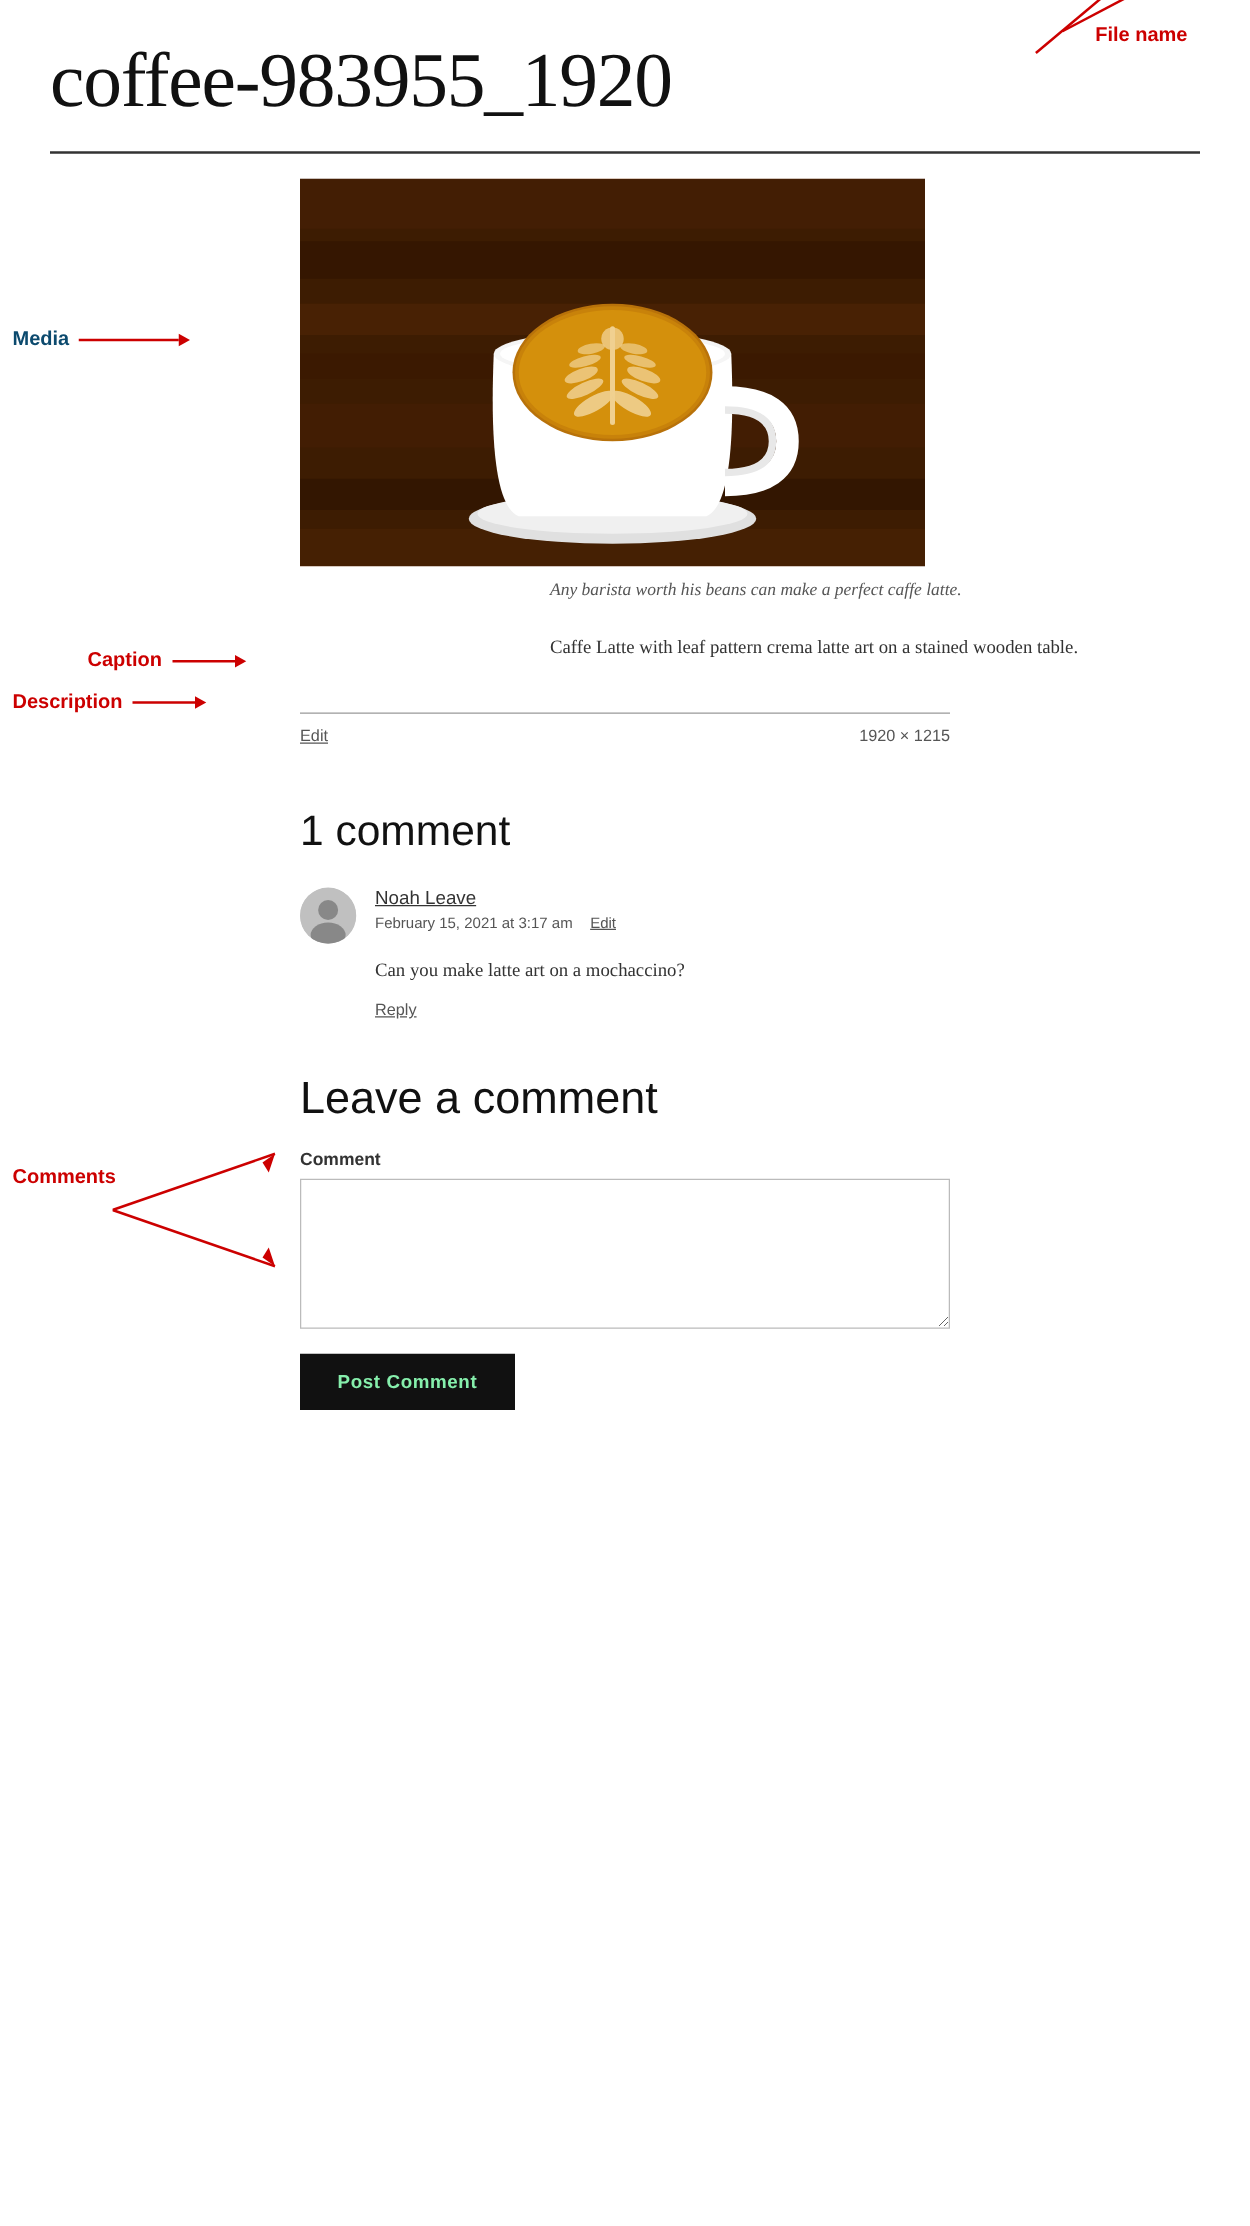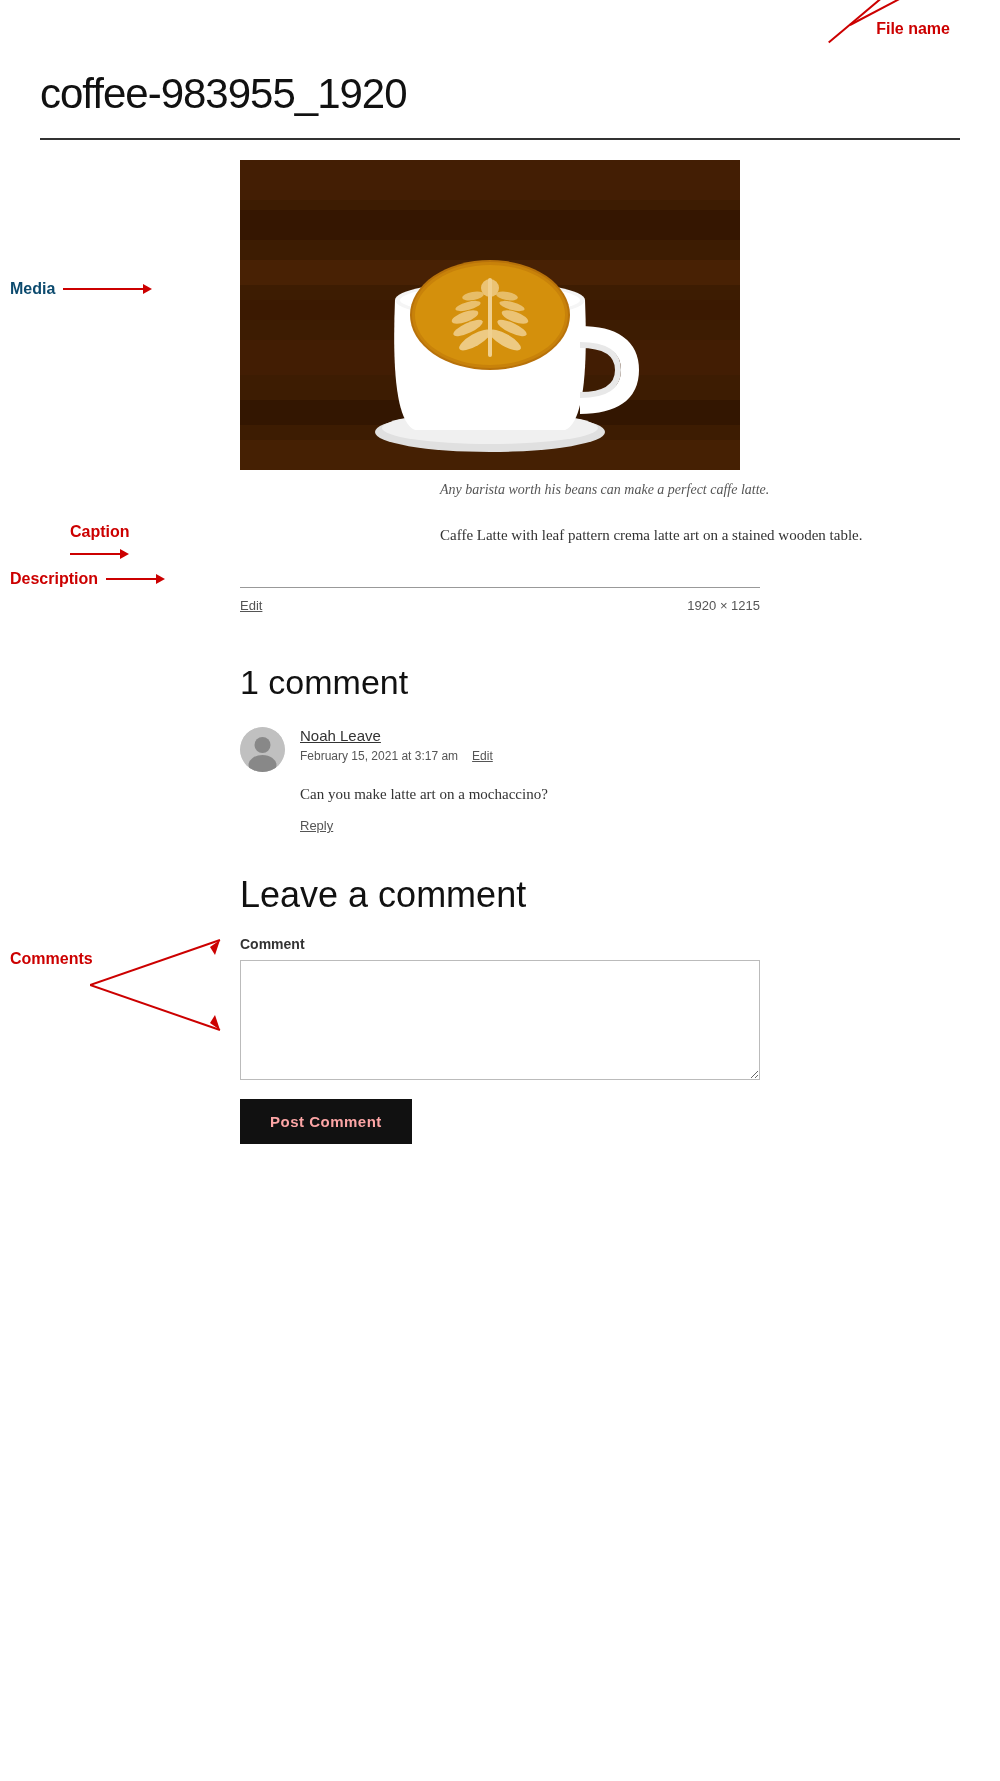--- a/index.html
+++ b/index.html
@@ -11,26 +11,25 @@
       min-height: 1781px;
       position: relative;
     }
 
     
     .title-section {
       padding: 30px 40px 10px 40px;
       position: relative;
     }
     .page-title {
-      font-size: 42px;
+      font-size: 62px;
       font-weight: 400;
       color: #111;
       letter-spacing: -1px;
-      font-family: Liberation Sans, sans-serif;
-      margin-top: 40px;
+      font-family: Liberation Serif, serif;
     }
     .title-underline {
       border: none;
       border-top: 2px solid #333;
       margin: 10px 40px 0 40px;
     }
 
     
     .annotation-filename {
       position: absolute;
@@ -259,21 +258,21 @@
       border: 1px solid #bbb;
       padding: 8px;
       font-size: 14px;
       font-family: Arial, sans-serif;
       resize: vertical;
       outline: none;
     }
     .post-comment-btn {
       margin-top: 15px;
       background: #111;
-      color: #fca5a5;
+      color: #86efac;
       border: none;
       padding: 14px 30px;
       font-size: 15px;
       font-weight: bold;
       font-family: Arial, sans-serif;
       cursor: pointer;
       letter-spacing: 0.5px;
     }
 
     
@@ -316,21 +315,21 @@
 <div class="main-content" style="position:relative; padding-top: 10px;">
 
   <div class="annotation-media">
     <span>Media</span>
     <span class="red-arrow-right">
       <span class="red-line-h" style="width:80px;"></span>
       <span class="red-arrowhead"></span>
     </span>
   </div>
 
-  <div class="annotation-caption" style="top: 383px; flex-direction: column;">
+  <div class="annotation-caption" style="top: 397px;">
     <span>Caption</span>
     <span class="red-arrow-right">
       <span class="red-line-h" style="width:50px;"></span>
       <span class="red-arrowhead"></span>
     </span>
   </div>
 
   <div class="annotation-description" style="top: 430px;">
     <span>Description</span>
     <span class="red-arrow-right">

